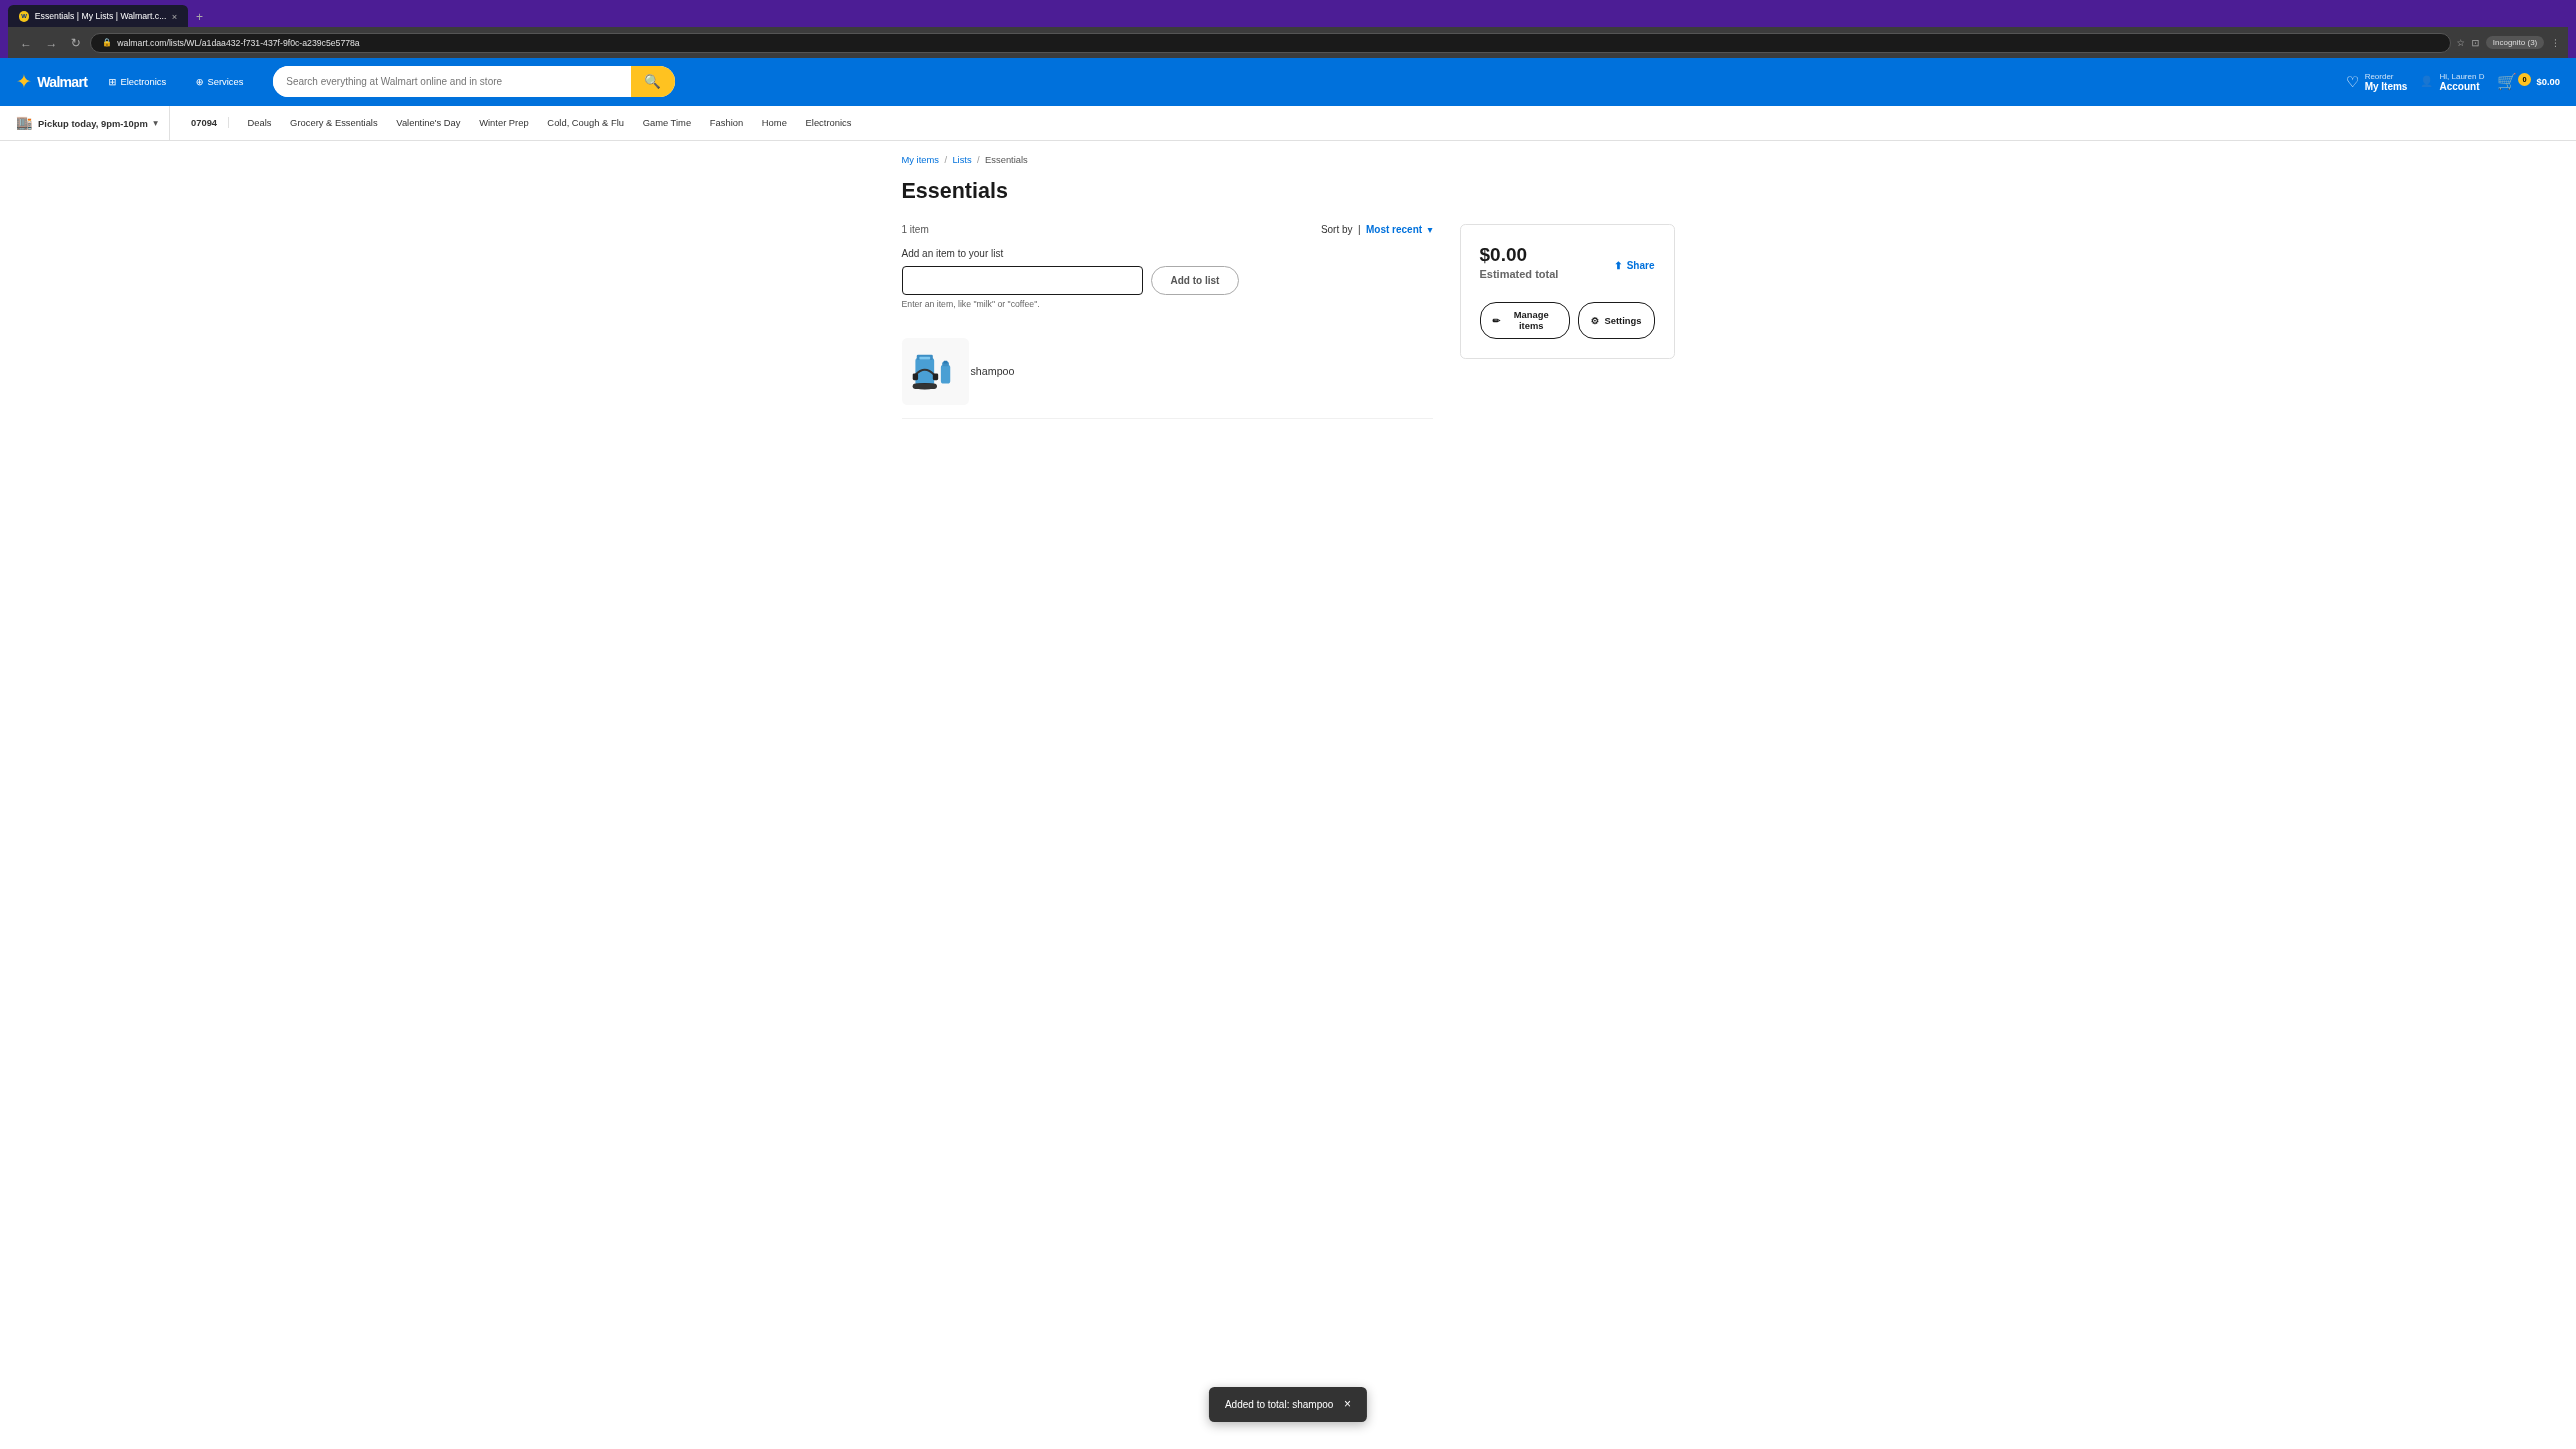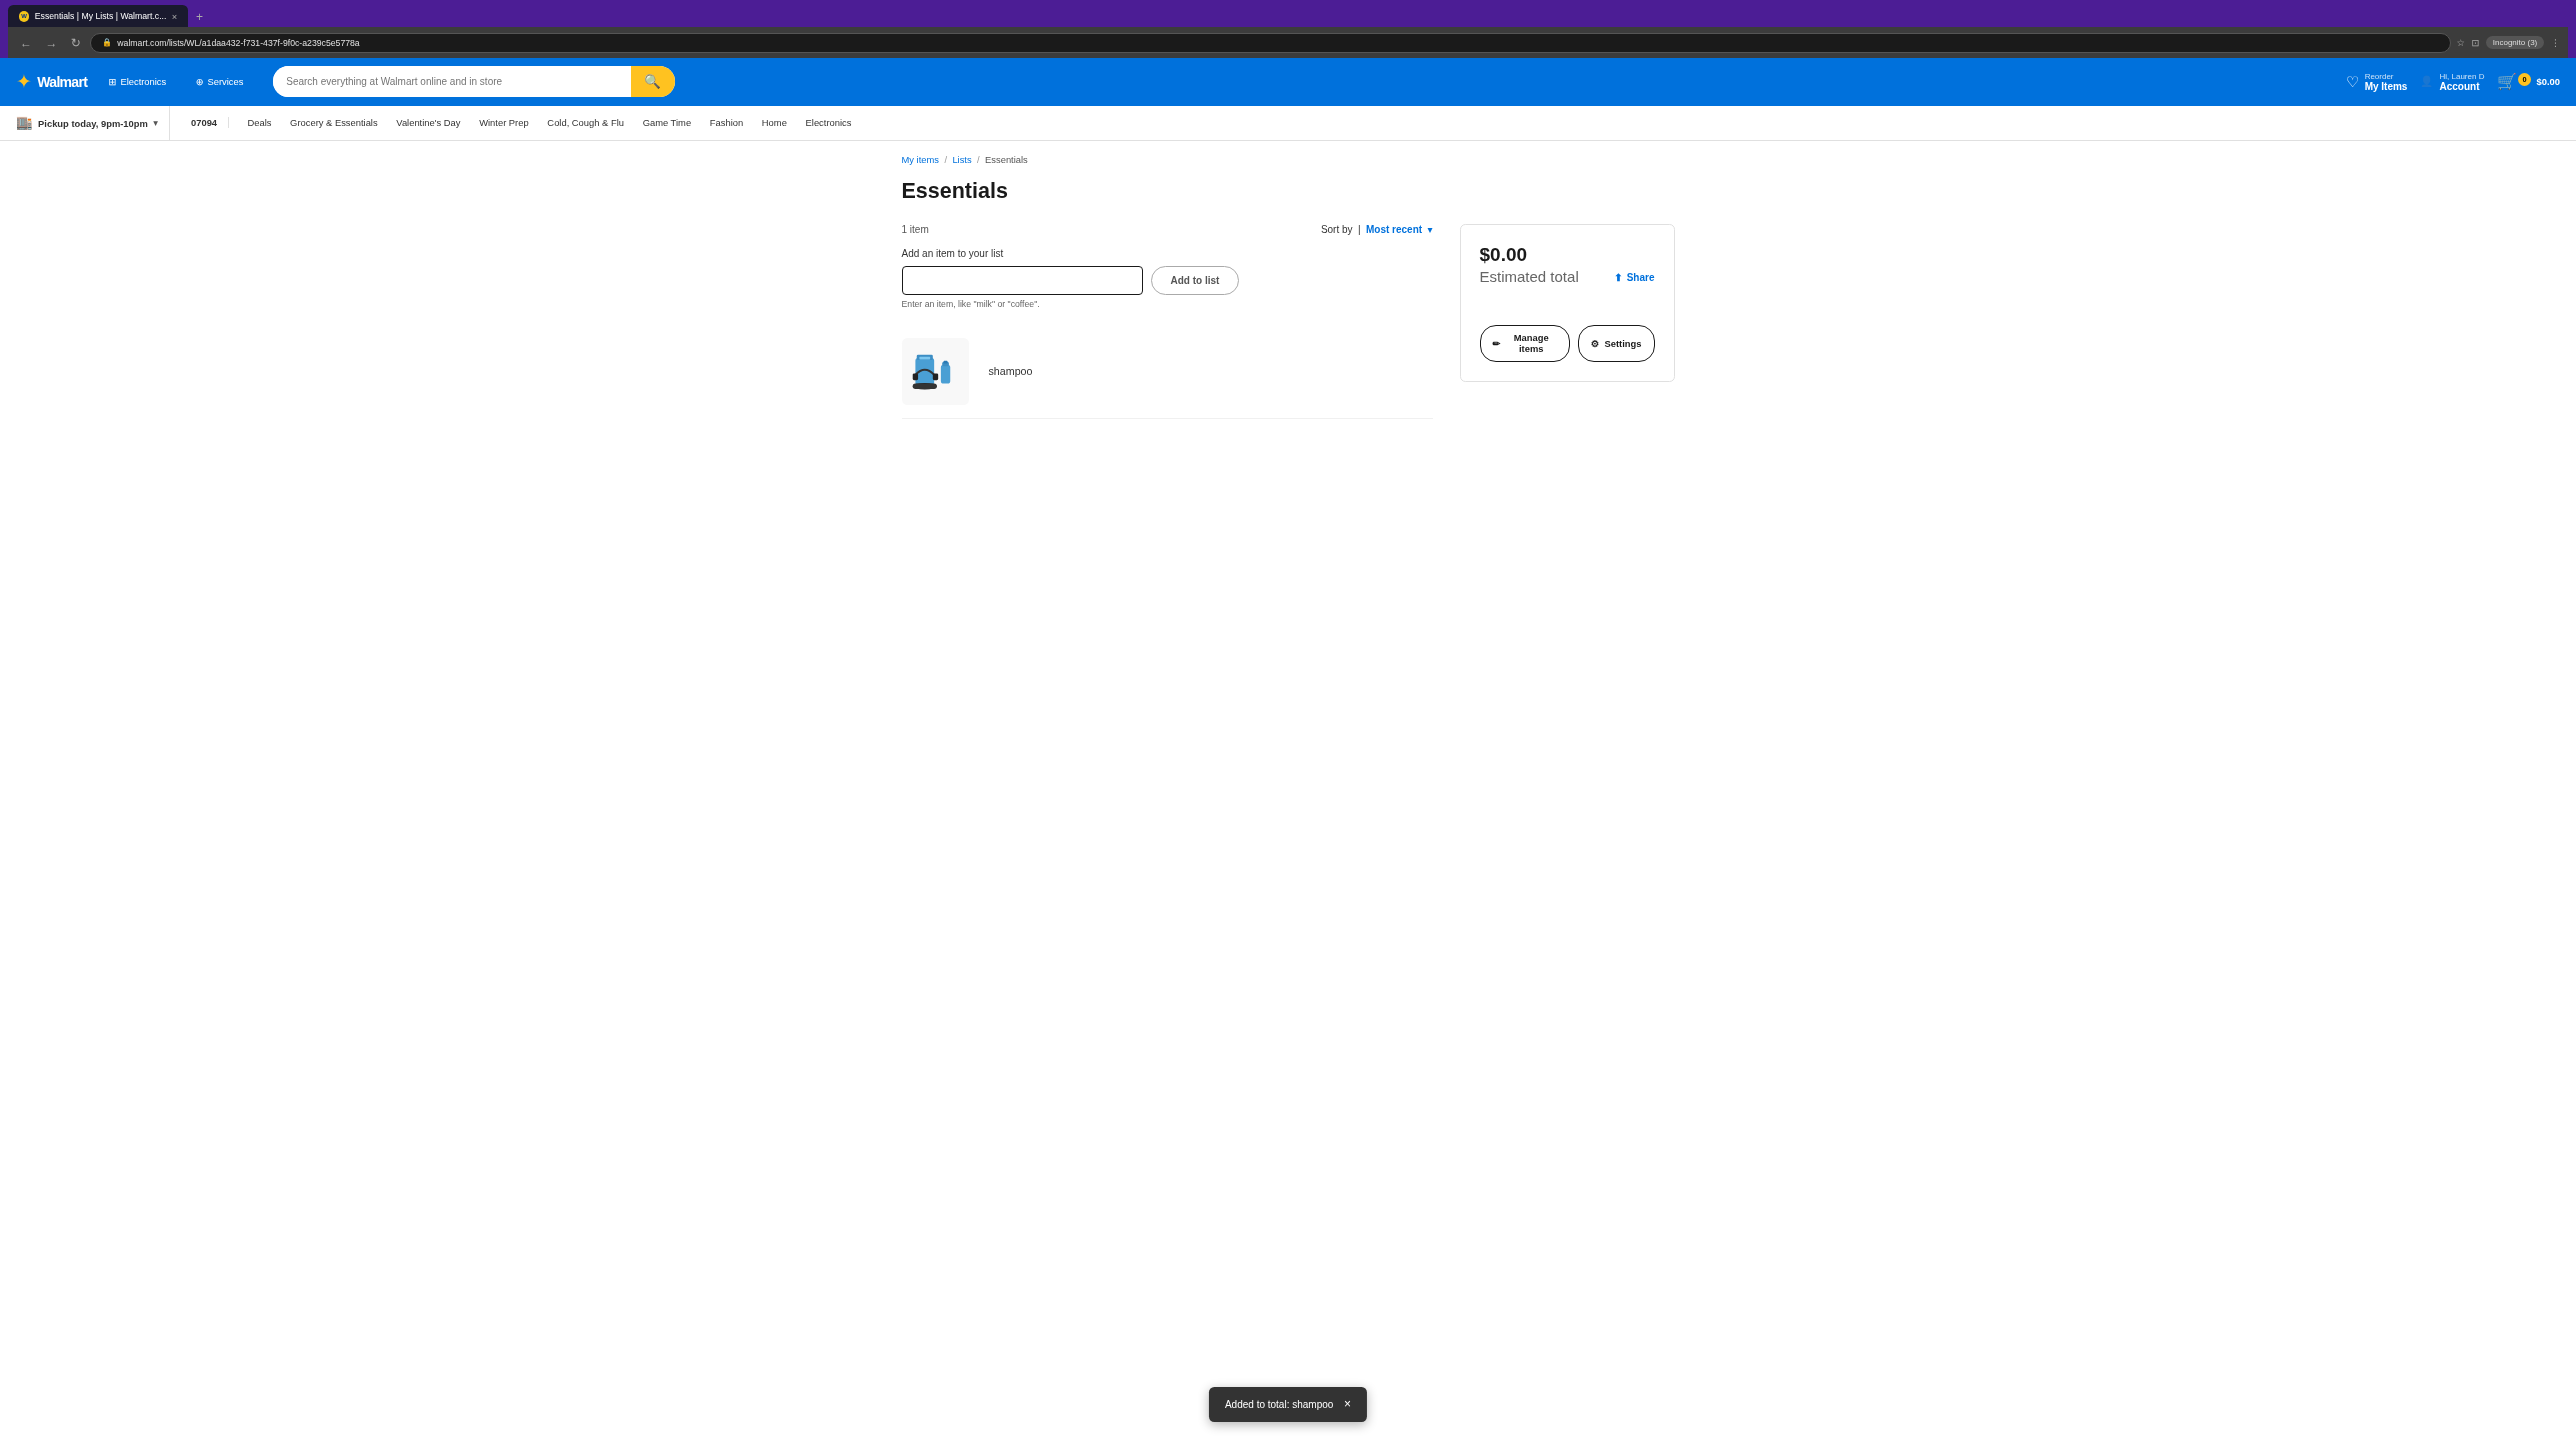--- a/index.html
+++ b/index.html
@@ -59,21 +59,21 @@
     
     .page-title { font-size: 21.5px; font-weight: 700; color: #1a1a1a; margin-bottom: 20px; }
 
     
     .main-layout { display: flex; gap: 27px; align-items: flex-start; }
     .main-left { flex: 1; }
 
     
     .sidebar { width: 215px; background: #fff; border: 0.7px solid #e0e0e0; border-radius: 5.4px; padding: 19px; }
     .estimated-total { font-size: 19px; font-weight: 700; color: #1a1a1a; }
-    .estimated-label { font-size: 15px; color: #666; margin-top: 2.7px; margin-bottom: 26px; }
+    .estimated-label { font-size: 11px; color: #666; margin-top: 2.7px; margin-bottom: 8px; font-weight: bold; }
     .share-row { display: flex; align-items: center; justify-content: space-between; margin-bottom: 13.4px; }
     .share-btn { display: flex; align-items: center; gap: 4px; color: #0071dc; cursor: pointer; font-size: 10px; font-weight: 600; border: none; background: transparent; text-decoration: none; }
     .sidebar-actions { display: flex; gap: 8px; margin-top: 10.7px; }
     .sidebar-btn { display: flex; align-items: center; gap: 5.4px; border: 1.3px solid #1a1a1a; border-radius: 16px; padding: 6.7px 12px; cursor: pointer; font-size: 9.4px; font-weight: 600; background: #fff; color: #1a1a1a; }
 
     
     .sort-bar { display: flex; align-items: center; justify-content: space-between; margin-bottom: 13.4px; }
     .item-count { font-size: 10px; color: #555; }
     .sort-control { display: flex; align-items: center; gap: 5.4px; font-size: 10px; color: #333; cursor: pointer; }
     .sort-label { font-weight: 400; }
@@ -82,21 +82,21 @@
 
     
     .add-item-section { margin-bottom: 16px; }
     .add-item-label { font-size: 10px; color: #333; margin-bottom: 6.7px; }
     .add-item-row { display: flex; gap: 8px; align-items: center; }
     .add-item-input { flex: 1; max-width: 241px; border: 1.3px solid #1a1a1a; border-radius: 4px; padding: 8px 10.7px; font-size: 10px; outline: none; }
     .add-item-btn { border: 1.3px solid #aaa; border-radius: 16px; padding: 8px 19px; font-size: 10px; font-weight: 600; color: #555; background: #fff; cursor: pointer; }
     .add-item-hint { font-size: 8.7px; color: #666; margin-top: 4px; }
 
     
-    .item-card { display: flex; align-items: center; gap: 20px; padding: 13.4px 0; border-bottom: 0.7px solid #f0f0f0; }
+    .item-card { display: flex; align-items: center; gap: 2px; padding: 13.4px 0; border-bottom: 0.7px solid #f0f0f0; }
     .item-image { width: 67px; height: 67px; display: flex; align-items: center; justify-content: center; background: #f8f8f8; border-radius: 5.4px; overflow: hidden; }
     .item-name { font-size: 10.7px; color: #333; }
 
     
     .toast { position: fixed; bottom: 27px; left: 50%; transform: translateX(-50%); background: #333; color: #fff; padding: 10.7px 16px; border-radius: 5.4px; display: flex; align-items: center; gap: 10.7px; font-size: 10px; z-index: 1000; box-shadow: 0 2.7px 10.7px rgba(0,0,0,0.3); }
     .toast-close { background: transparent; border: none; color: #fff; font-size: 12px; cursor: pointer; }
 
     
     .shopping-illustration { font-size: 40px; display: flex; gap: 2.7px; align-items: center; }
 

